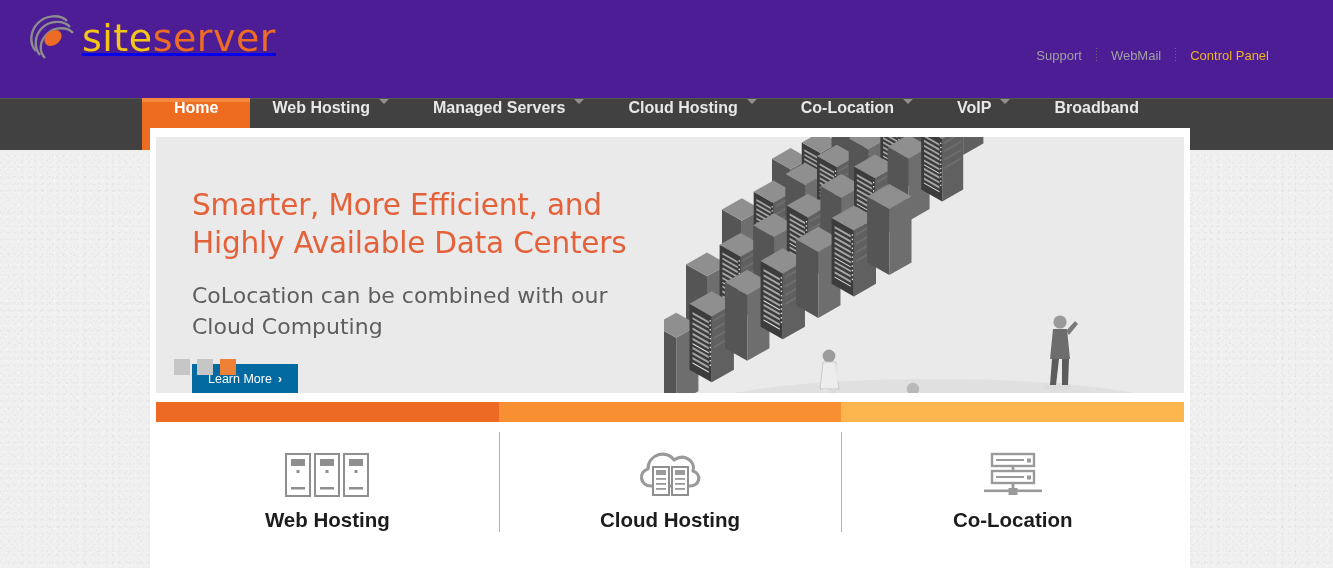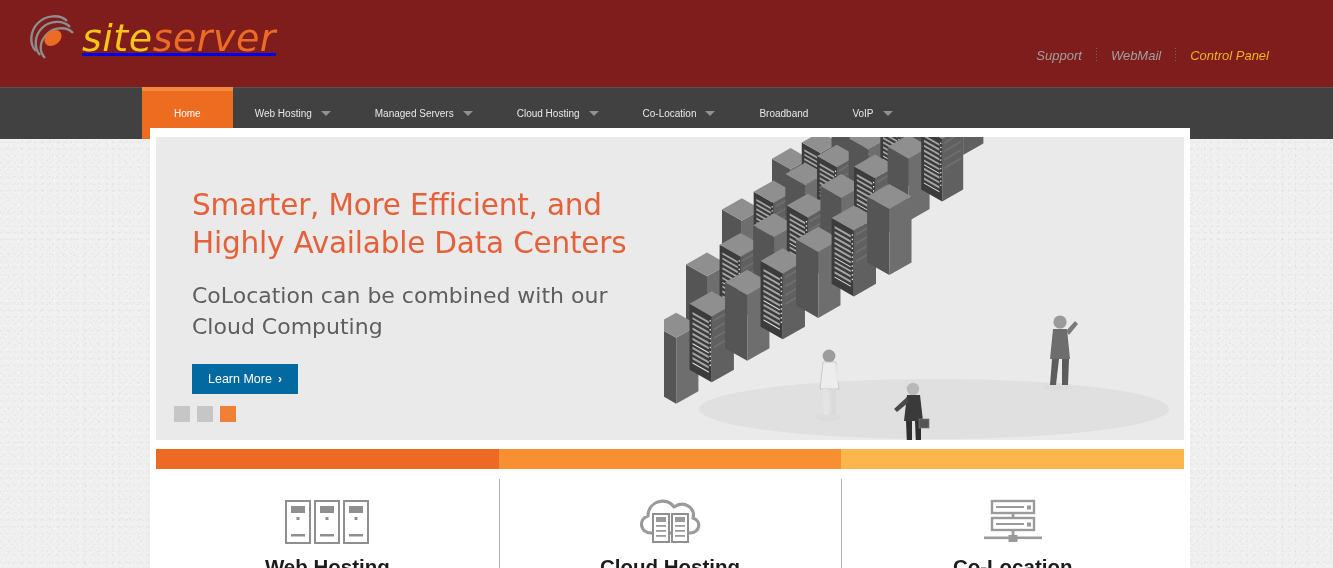--- a/index.html
+++ b/index.html
@@ -23,23 +23,22 @@
       radial-gradient(circle at 89% 73%, rgba(0,0,0,0.030) 0.6px, transparent 1px),
       radial-gradient(circle at 5% 55%, rgba(255,255,255,0.55) 0.7px, transparent 1px),
       radial-gradient(circle at 55% 9%, rgba(255,255,255,0.5) 0.7px, transparent 1px);
     background-size: 7px 7px, 9px 9px, 11px 11px, 8px 8px, 13px 13px, 6px 6px, 10px 10px, 12px 12px;
     color: #444;
   }
 
   
   .top-header {
     position: relative;
-    height: 87px;
-    background: #7f1d1d;
-    font-style: italic;
+    height: 98px;
+    background: #4c1d95;
   }
 
   .logo-wrap {
     position: absolute;
     left: 26px;
     top: 12px;
     display: flex;
     align-items: center;
   }
   .logo-mark { width: 54px; height: 52px; display: block; }
@@ -80,27 +79,27 @@
     height: 52px;
     background: #414141;
     border-top: 1px solid #555;
     display: flex;
     align-items: stretch;
     padding-left: 142px;
   }
   .nav-item {
     position: relative;
     display: flex;
-    align-items: center;
     color: #e8e8e8;
-    font-size: 10px;
+    font-size: 16px;
     padding: 0 22px;
     cursor: pointer;
     white-space: nowrap;
     text-decoration: none;
+    font-weight: bold;
   }
   .nav-item.active {
     background: #ee6c1f;
     color: #fff;
     padding: 0 32px;
   }
   .nav-item.active::before {
     content: "";
     position: absolute;
     left: 0; right: 0; top: -1px;
@@ -123,21 +122,21 @@
     top: 128px;
     width: 1040px;
     min-height: 440px;
     background: #ffffff;
   }
 
   
   .hero {
     position: relative;
     margin: 9px 6px 0 6px;
-    height: 303px;
+    height: 256px;
     background: #eaeaea;
     overflow: hidden;
   }
   .hero-copy {
     position: absolute;
     left: 36px;
     top: 50px;
     width: 470px;
   }
   .hero-title {
@@ -263,25 +262,25 @@
   </a>
   <a class="nav-item" href="#">
     <span>Cloud Hosting</span>
     <span class="caret"></span>
   </a>
   <a class="nav-item" href="#">
     <span>Co-Location</span>
     <span class="caret"></span>
   </a>
   <a class="nav-item" href="#">
-    <span>Broadband</span>
-  </a>
-  <a class="nav-item" href="#">
     <span>VoIP</span>
     <span class="caret"></span>
+  </a>
+  <a class="nav-item" href="#">
+    <span>Broadband</span>
   </a>
 </nav>
 
 <div class="page-container">
 
   <section class="hero">
 
     <svg class="hero-art" viewBox="0 0 520 303">
       <defs>
         <g id="rack">

